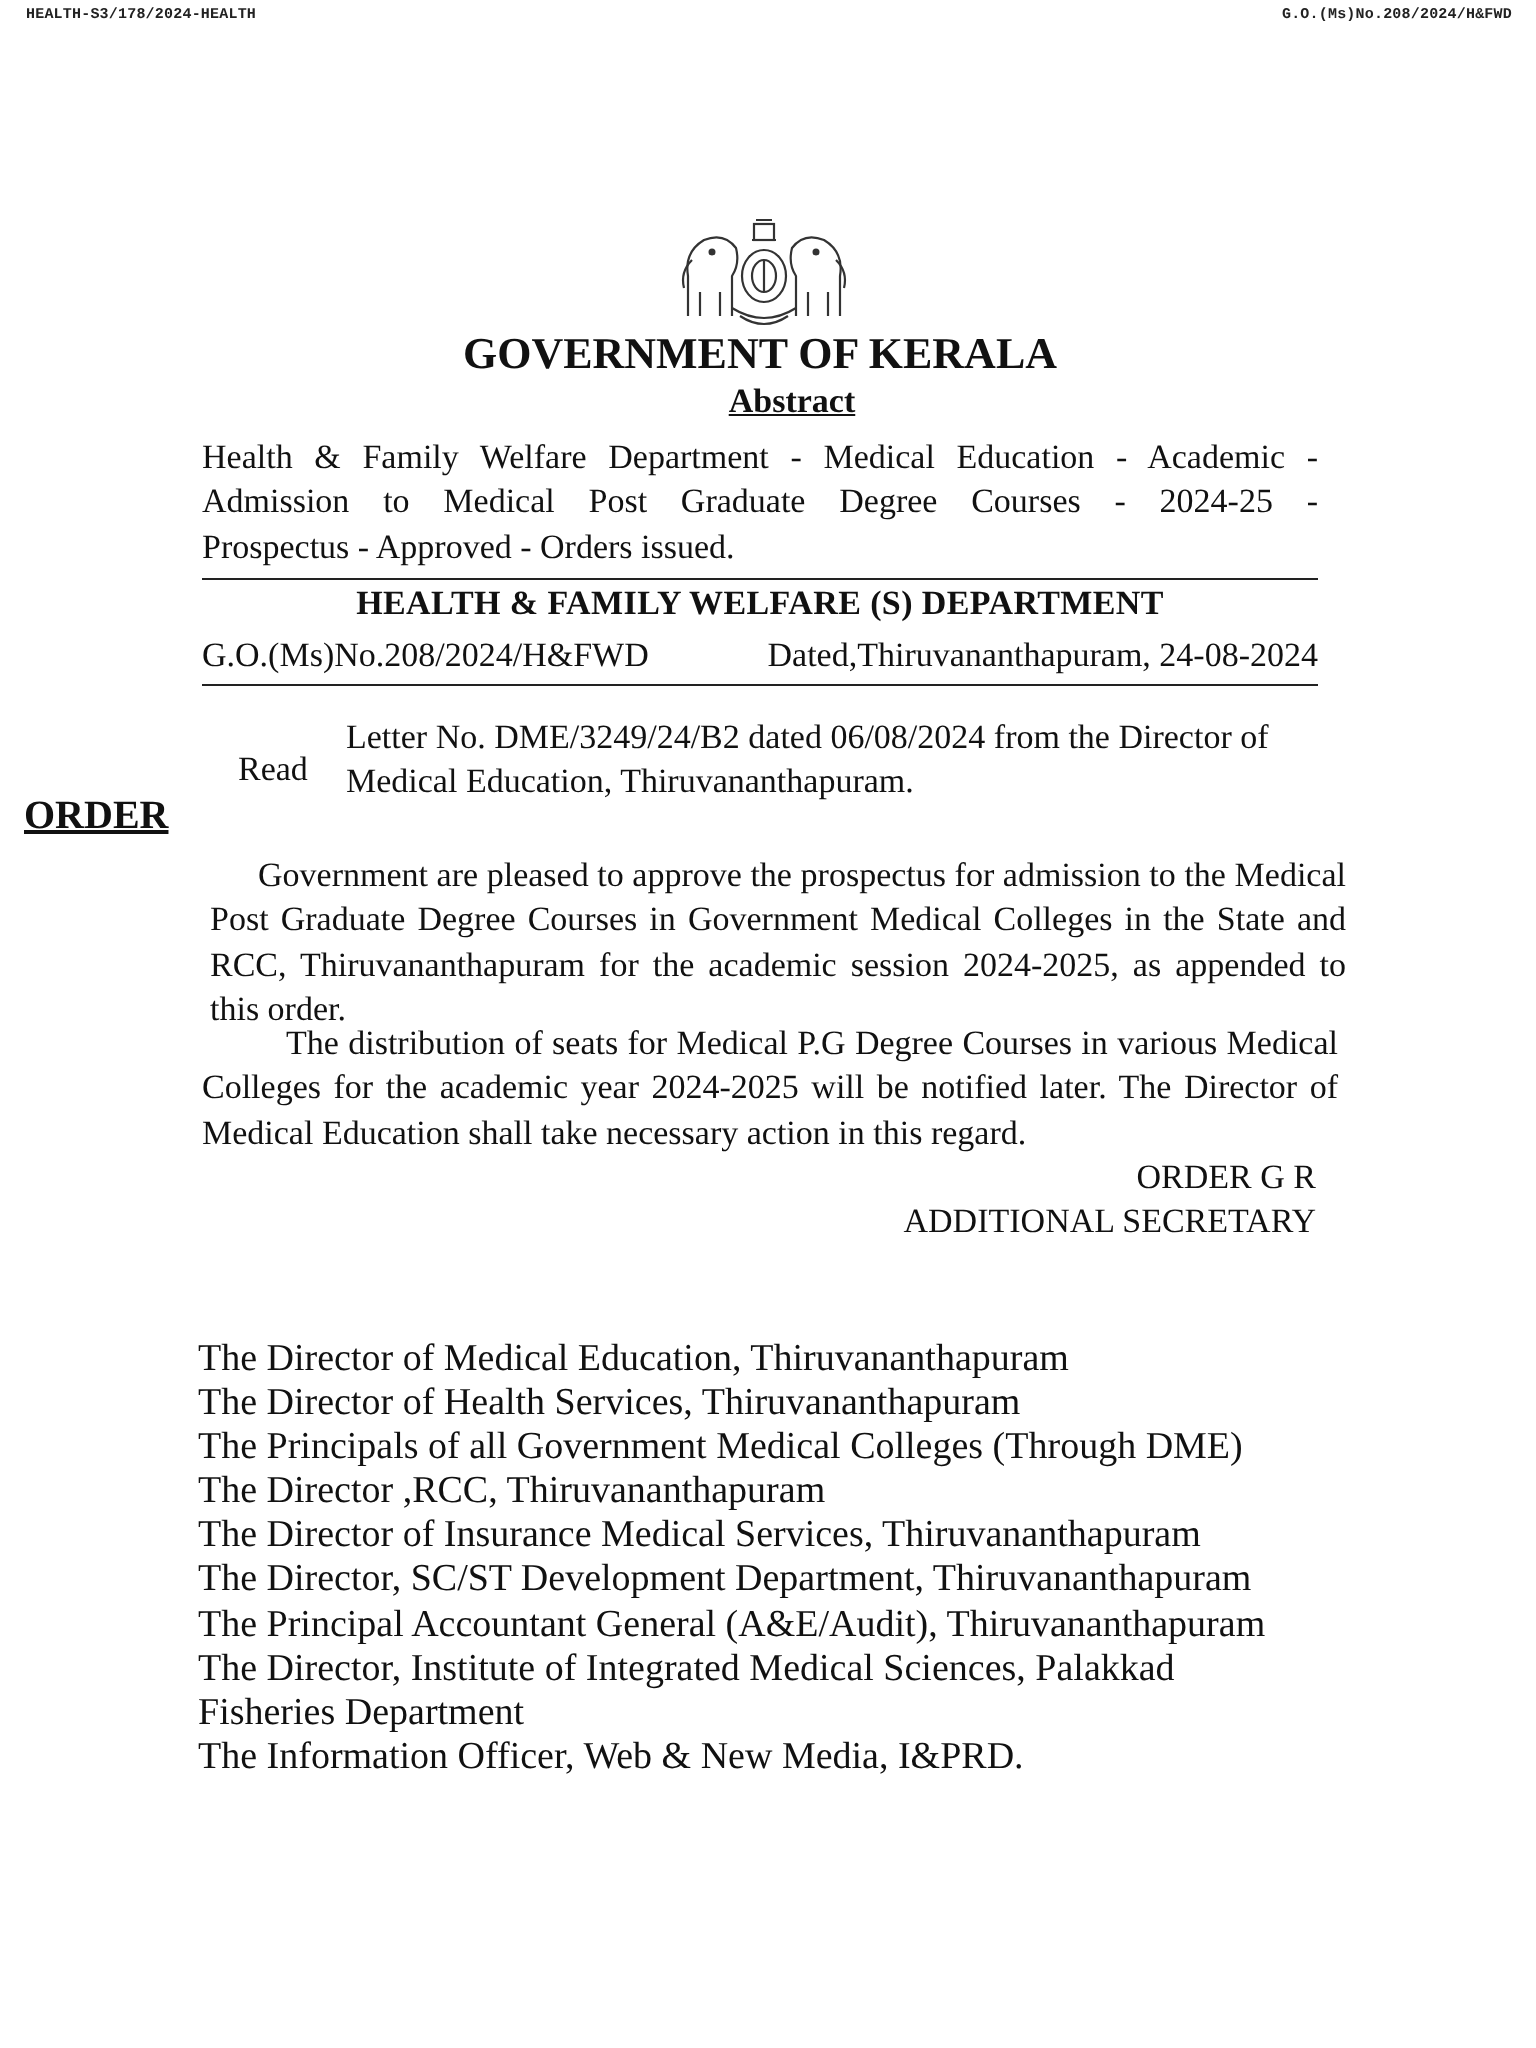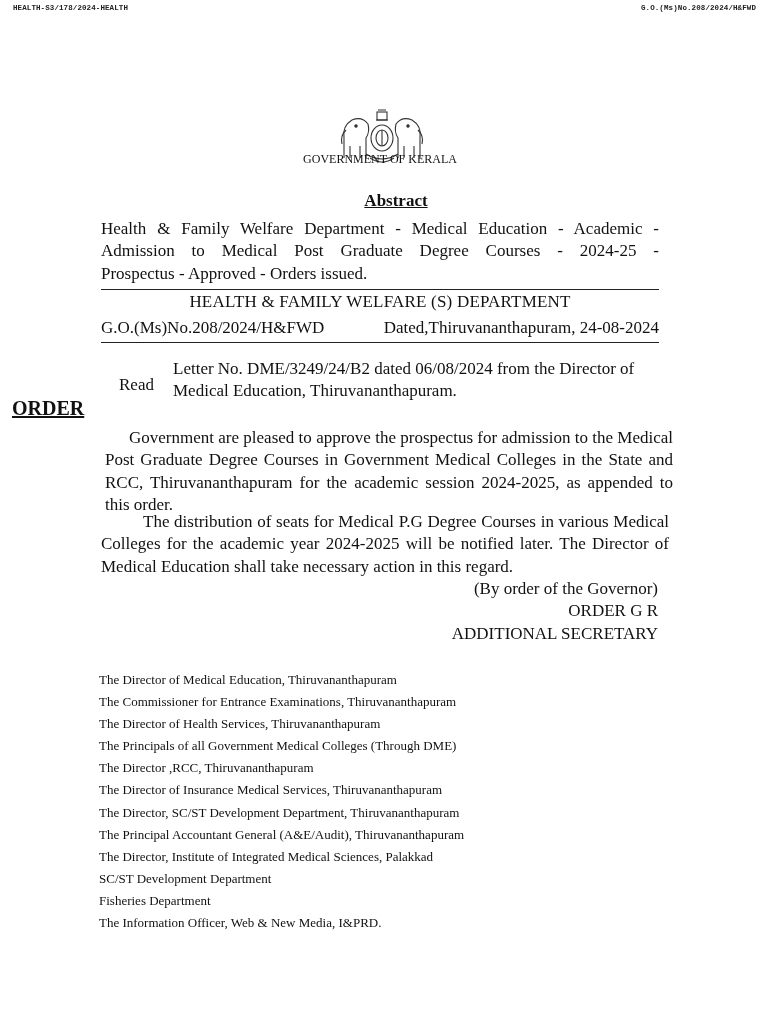--- a/index.html
+++ b/index.html
@@ -32,24 +32,24 @@
       left: 336px;
       top: 108px;
       width: 92px;
       height: 56px;
     }
 
     .gov-title {
       position: absolute;
       left: 0;
       width: 760px;
-      top: 152px;
+      top: 164px;
       text-align: center;
-      font-weight: normal;
-      font-size: 12px;
+      font-weight: bold;
+      font-size: 22px;
     }
     .abstract-title {
       position: absolute;
       left: 16px;
       width: 760px;
       top: 191px;
       text-align: center;
       font-weight: bold;
       font-size: 17px;
       text-decoration: underline;
@@ -76,21 +76,21 @@
     }
     .rule-1 { top: 289px; }
     .rule-2 { top: 342px; }
 
     .dept-title {
       position: absolute;
       left: 101px;
       width: 558px;
       top: 292px;
       text-align: center;
-      font-weight: normal;
+      font-weight: bold;
       font-size: 17px;
       letter-spacing: 0.2px;
     }
     .go-line {
       position: absolute;
       left: 101px;
       width: 558px;
       top: 318px;
       font-size: 17px;
       display: flex;
@@ -149,21 +149,21 @@
       text-align: right;
     }
 
     .copy-list {
       position: absolute;
       left: 99px;
       top: 669px;
       margin: 0;
       padding: 0;
       list-style: none;
-      font-size: 13px;
+      font-size: 19px;
       line-height: 22.1px;
     }
   </style>
 </head>
 <body>
 
 <div class="running-header rh-left">HEALTH-S3/178/2024-HEALTH</div>
 <div class="running-header rh-right">G.O.(Ms)No.208/2024/H&amp;FWD</div>
 
 <div class="emblem">
@@ -217,31 +217,28 @@
   <span class="read-label">Read</span>
   <span class="read-text">Letter No. DME/3249/24/B2 dated 06/08/2024 from the Director of Medical Education, Thiruvananthapuram.</span>
 </div>
 
 <div class="order-title">ORDER</div>
 
 <p class="para para-1" style="margin:4px">Government are pleased to approve the prospectus for admission to the Medical Post Graduate Degree Courses in Government Medical Colleges in the State and RCC, Thiruvananthapuram for the academic session 2024-2025, as appended to this order.</p>
 <p class="para para-2" style="margin:0">The distribution of seats for Medical P.G Degree Courses in various Medical Colleges for the academic year 2024-2025 will be notified later. The Director of Medical Education shall take necessary action in this regard.</p>
 
 <div class="signature">
-  <div>(By order of the Governor)</div>
   <div>ORDER G R</div>
   <div>ADDITIONAL SECRETARY</div>
 </div>
 
 <ul class="copy-list">
   <li>The Director of Medical Education, Thiruvananthapuram</li>
-  <li>The Commissioner for Entrance Examinations, Thiruvananthapuram</li>
   <li>The Director of Health Services, Thiruvananthapuram</li>
   <li>The Principals of all Government Medical Colleges (Through DME)</li>
   <li>The Director ,RCC, Thiruvananthapuram</li>
   <li>The Director of Insurance Medical Services, Thiruvananthapuram</li>
   <li>The Director, SC/ST Development Department, Thiruvananthapuram</li>
   <li>The Principal Accountant General (A&amp;E/Audit), Thiruvananthapuram</li>
   <li>The Director, Institute of Integrated Medical Sciences, Palakkad</li>
-  <li>SC/ST Development Department</li>
   <li>Fisheries Department</li>
   <li>The Information Officer, Web &amp; New Media, I&amp;PRD.</li>
 </ul>
 
 </body></html>

